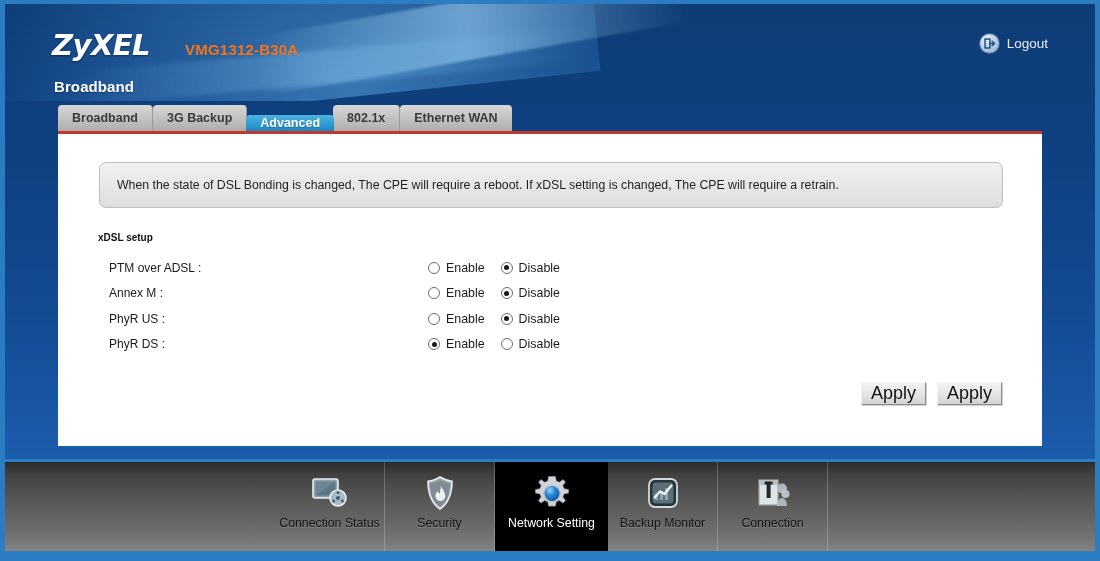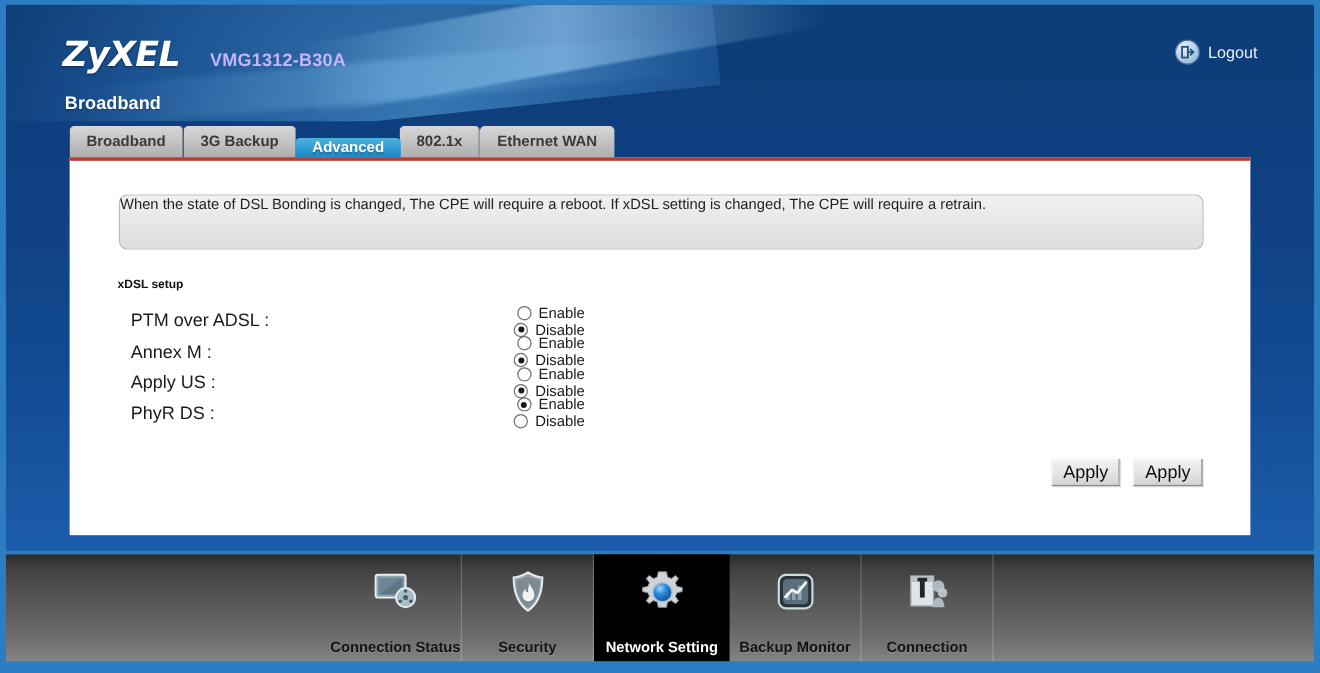--- a/index.html
+++ b/index.html
@@ -87,24 +87,24 @@
   .logo-zyxel {
     font-family: "DejaVu Sans", sans-serif;
     font-weight: bold;
     font-style: italic;
     font-size: 29px;
     color: #ffffff;
     letter-spacing: -0.5px;
     text-shadow: 0 1px 2px rgba(0,0,0,0.45);
   }
   .model-name {
-    margin-left: 12px;
+    margin-left: 22px;
     font-size: 15px;
     font-weight: bold;
-    color: #c4b5fd;
+    color: #f97316;
     letter-spacing: 0.2px;
   }
 
   
   .logout-wrap {
     position: absolute;
     right: 52px; top: 34px;
     display: flex;
     align-items: center;
     gap: 8px;
@@ -181,21 +181,22 @@
 
   
   .info-box {
     position: absolute;
     left: 41px; top: 28px;
     width: 904px; height: 46px;
     border: 1px solid #bdbdbd;
     border-radius: 7px;
     background: linear-gradient(180deg, #f1f1f1 0%, #e7e7e7 50%, #dedede 100%);
     display: flex;
-    padding-left: 0;
+    align-items: center;
+    padding-left: 17px;
   }
   .info-text {
     font-size: 12.3px;
     color: #1f1f1f;
   }
 
   
   .section-title {
     position: absolute;
     left: 40px; top: 98px;
@@ -209,28 +210,27 @@
     width: 984px;
   }
   .form-row {
     display: flex;
     align-items: center;
     height: 25.5px;
   }
   .row-label {
     width: 370px;
     padding-left: 51px;
-    font-size: 15px;
+    font-size: 12px;
     color: #1a1a1a;
   }
   .row-options {
     display: flex;
     align-items: flex-end;
     gap: 0px;
-    flex-direction: column;
   }
   .opt {
     display: flex;
     align-items: center;
     gap: 6px;
     margin-right: 16px;
     cursor: pointer;
     font-size: 12.4px;
     color: #1a1a1a;
   }
@@ -257,21 +257,21 @@
     position: absolute;
     right: 40px; top: 248px;
     display: flex;
     gap: 11px;
     z-index: 12;
   }
   .btn {
     min-width: 48px;
     height: 23px;
     padding: 0 9px;
-    font-size: 15px;
+    font-size: 18px;
     color: #101010;
     background: linear-gradient(180deg, #f3f3f3 0%, #e4e4e4 55%, #d3d3d3 100%);
     border: 1px solid #8c8c8c;
     border-top-color: #f7f7f7;
     border-left-color: #f0f0f0;
     box-shadow: 1px 1px 0 rgba(0,0,0,0.18);
     cursor: pointer;
     display: flex; align-items: center; justify-content: center;
     font-family: "Liberation Sans", sans-serif;
   }
@@ -311,23 +311,23 @@
     width: 113px;
     background: #000000;
     border-right: none;
     border-left: none;
   }
   .nav-icon {
     height: 40px;
     display: flex; align-items: center; justify-content: center;
   }
   .nav-label {
-    margin-top: 19px;
+    margin-top: 3px;
     font-size: 12.3px;
-    font-weight: bold;
+    font-weight: normal;
     color: #121212;
     white-space: nowrap;
     text-shadow: 0 1px 0 rgba(255,255,255,0.18);
   }
   .nav-item.active .nav-label {
     color: #ffffff;
     text-shadow: none;
   }
   .nav-tail { flex: 1 1 auto; }
 </style>
@@ -402,21 +402,21 @@
             <span>Enable</span>
           </label>
           <label class="opt">
             <span class="radio on"></span>
             <span>Disable</span>
           </label>
         </span>
       </div>
 
       <div class="form-row">
-        <span class="row-label">Apply US :</span>
+        <span class="row-label">PhyR US :</span>
         <span class="row-options">
           <label class="opt">
             <span class="radio"></span>
             <span>Enable</span>
           </label>
           <label class="opt">
             <span class="radio on"></span>
             <span>Disable</span>
           </label>
         </span>

